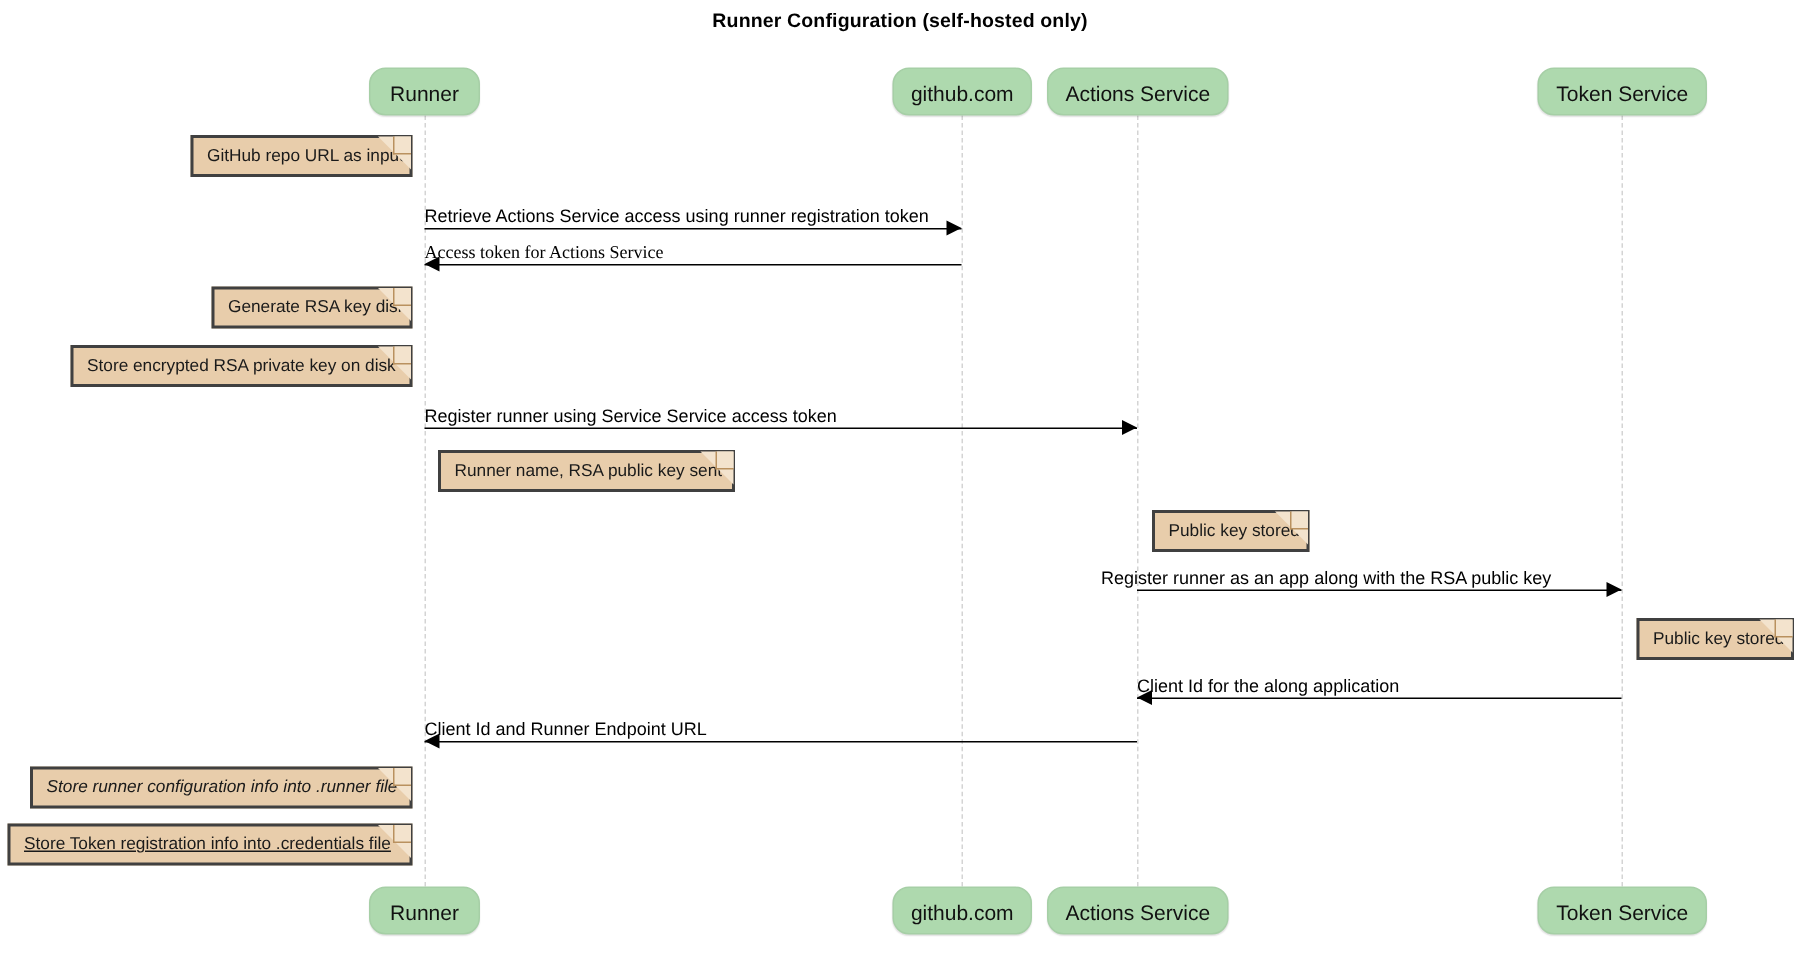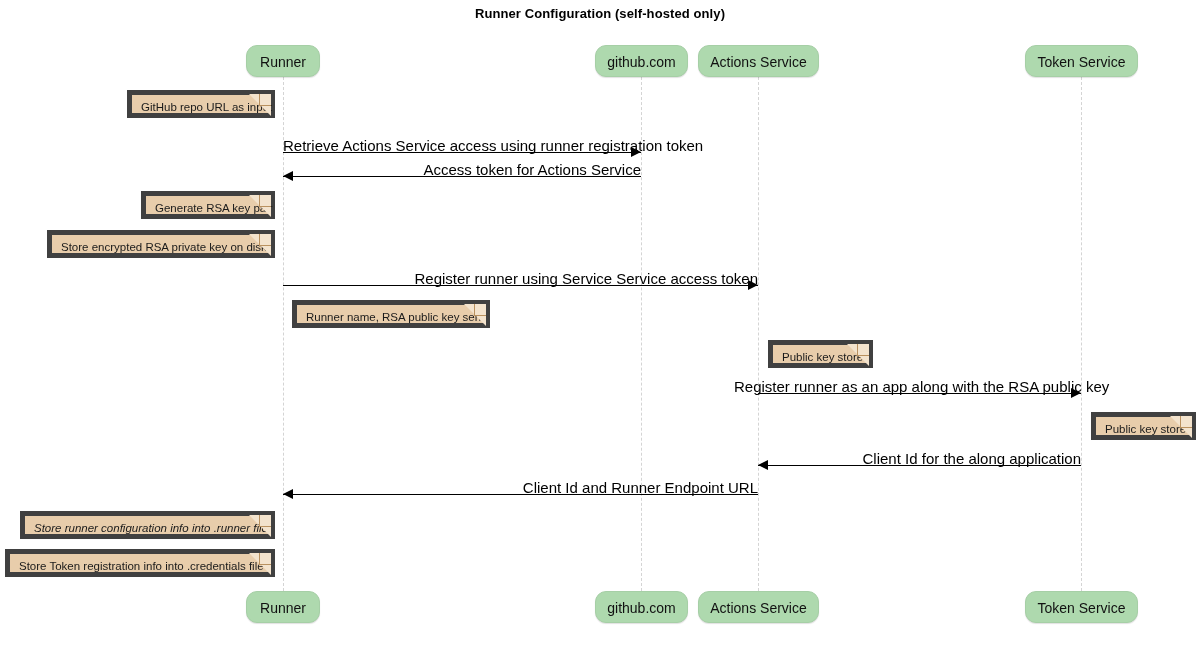--- a/index.html
+++ b/index.html
@@ -47,21 +47,21 @@
     text-align: center;
     font-size: 14px;
     color: #111;
     box-sizing: border-box;
     white-space: nowrap;
     box-shadow: 0 1px 1px rgba(0,0,0,0.12);
   }
   .note {
     position: absolute;
     background: #e8cdab;
-    border: 5px solid #404040;
+    border: 2px solid #404040;
     box-sizing: border-box;
     font-size: 11.5px;
     line-height: 1;
     color: #1a1a1a;
     padding: 7px 13px 7px 9px;
     white-space: nowrap;
   }
   .note .fold {
     position: absolute;
     top: -1px;
@@ -83,22 +83,22 @@
     border-bottom: 1px solid #b9915f;
     transform-origin: center;
   }
   .msg-line {
     position: absolute;
     height: 0;
     border-top: 1.4px solid #000;
   }
   .msg-label {
     position: absolute;
-    font-size: 15px;
-    text-align: right;
+    font-size: 12px;
+    text-align: left;
     color: #000;
     white-space: nowrap;
     line-height: 1;
   }
   .arrowhead {
     position: absolute;
     width: 0;
     height: 0;
   }
   .arrowhead.right {
@@ -128,35 +128,35 @@
       <div class="participant" style="left: 1025px; top: 45px; width: 113px;">Token Service</div>
       <div class="participant" style="left: 246px; top: 591px; width: 74px;">Runner</div>
       <div class="participant" style="left: 595px; top: 591px; width: 93px;">github.com</div>
       <div class="participant" style="left: 698px; top: 591px; width: 121px;">Actions Service</div>
       <div class="participant" style="left: 1025px; top: 591px; width: 113px;">Token Service</div>
       <div class="msg-line" style="left: 283px; top: 152px; width: 358px;"></div>
       <div class="arrowhead right" style="top: 147px; left: 631px;"></div>
       <div class="msg-label" style="left: 283px; width: 358px; top: 138px;">Retrieve Actions Service access using runner registration token</div>
       <div class="msg-line" style="left: 283px; top: 176px; width: 358px;"></div>
       <div class="arrowhead left" style="top: 171px; left: 283px;"></div>
-      <div class="msg-label" style="left: 283px; width: 358px; top: 162px;">Access token for Actions Service</div>
+      <div class="msg-label" style="left: 283px; width: 358px; top: 162px; font-family: Liberation Serif, serif;">Access token for Actions Service</div>
       <div class="msg-line" style="left: 283px; top: 285px; width: 475px;"></div>
       <div class="arrowhead right" style="top: 280px; left: 748px;"></div>
       <div class="msg-label" style="left: 283px; width: 475px; top: 271px;">Register runner using Service Service access token</div>
       <div class="msg-line" style="left: 758px; top: 393px; width: 323px;"></div>
       <div class="arrowhead right" style="top: 388px; left: 1071px;"></div>
       <div class="msg-label" style="left: 734px; width: 323px; top: 379px;">Register runner as an app along with the RSA public key</div>
       <div class="msg-line" style="left: 758px; top: 465px; width: 323px;"></div>
       <div class="arrowhead left" style="top: 460px; left: 758px;"></div>
       <div class="msg-label" style="left: 758px; width: 323px; top: 451px;">Client Id for the along application</div>
       <div class="msg-line" style="left: 283px; top: 494px; width: 475px;"></div>
       <div class="arrowhead left" style="top: 489px; left: 283px;"></div>
       <div class="msg-label" style="left: 283px; width: 475px; top: 480px;">Client Id and Runner Endpoint URL</div>
       <div class="note" style="left: 127px; top: 90px; width: 148px; height: 28px;"><span>GitHub repo URL as input</span><span class="fold"></span><span class="fold-edge"></span></div>
-      <div class="note" style="left: 141px; top: 191px; width: 134px; height: 28px;"><span>Generate RSA key pair</span><span class="fold"></span><span class="fold-edge"></span></div>
+      <div class="note" style="left: 141px; top: 191px; width: 134px; height: 28px;"><span>Generate RSA key disk</span><span class="fold"></span><span class="fold-edge"></span></div>
       <div class="note" style="left: 47px; top: 230px; width: 228px; height: 28px; text-align: center;"><span>Store encrypted RSA private key on disk</span><span class="fold"></span><span class="fold-edge"></span></div>
       <div class="note" style="left: 292px; top: 300px; width: 198px; height: 28px; text-align: right;"><span>Runner name, RSA public key sent</span><span class="fold"></span><span class="fold-edge"></span></div>
       <div class="note" style="left: 768px; top: 340px; width: 105px; height: 28px;"><span>Public key stored</span><span class="fold"></span><span class="fold-edge"></span></div>
       <div class="note" style="left: 1091px; top: 412px; width: 105px; height: 28px;"><span>Public key stored</span><span class="fold"></span><span class="fold-edge"></span></div>
       <div class="note" style="left: 20px; top: 511px; width: 255px; height: 28px; font-style: italic;"><span>Store runner configuration info into .runner file</span><span class="fold"></span><span class="fold-edge"></span></div>
-      <div class="note" style="left: 5px; top: 549px; width: 270px; height: 28px;"><span>Store Token registration info into .credentials file</span><span class="fold"></span><span class="fold-edge"></span></div>
+      <div class="note" style="left: 5px; top: 549px; width: 270px; height: 28px; text-decoration: underline;"><span>Store Token registration info into .credentials file</span><span class="fold"></span><span class="fold-edge"></span></div>
     </div>
 </div>
 
 </body></html>

